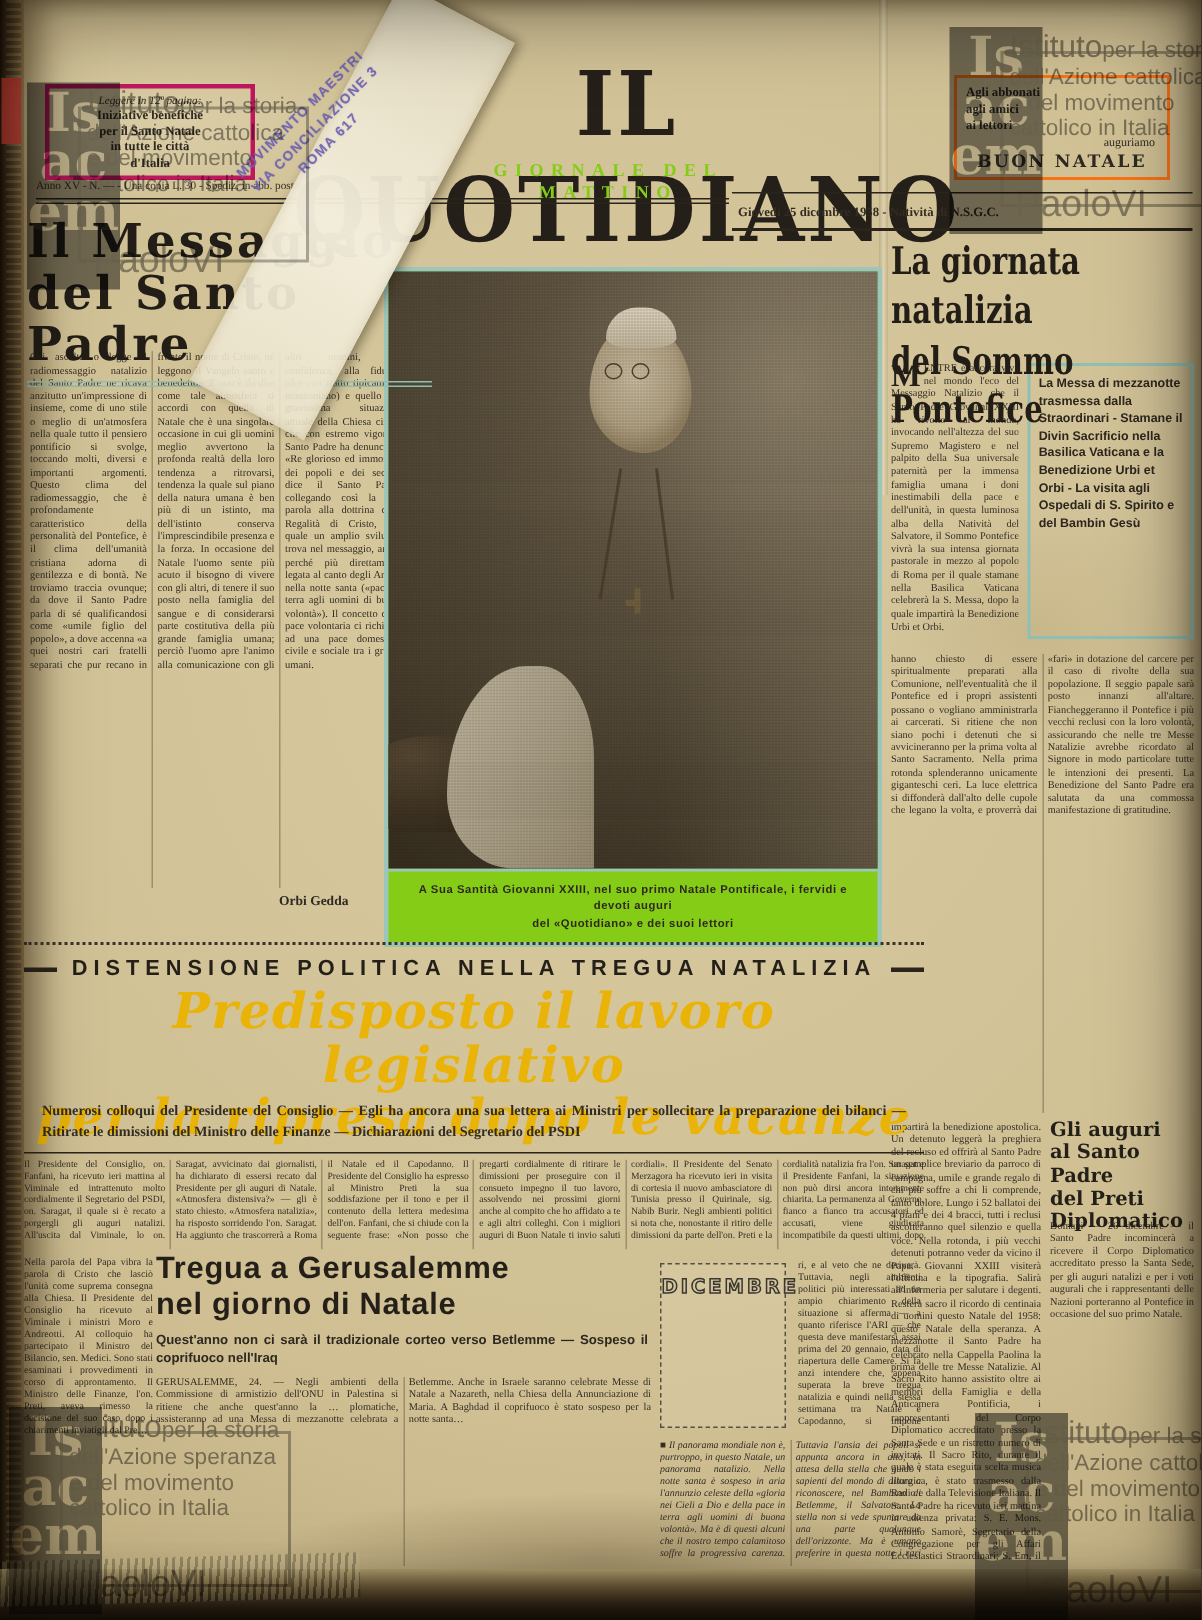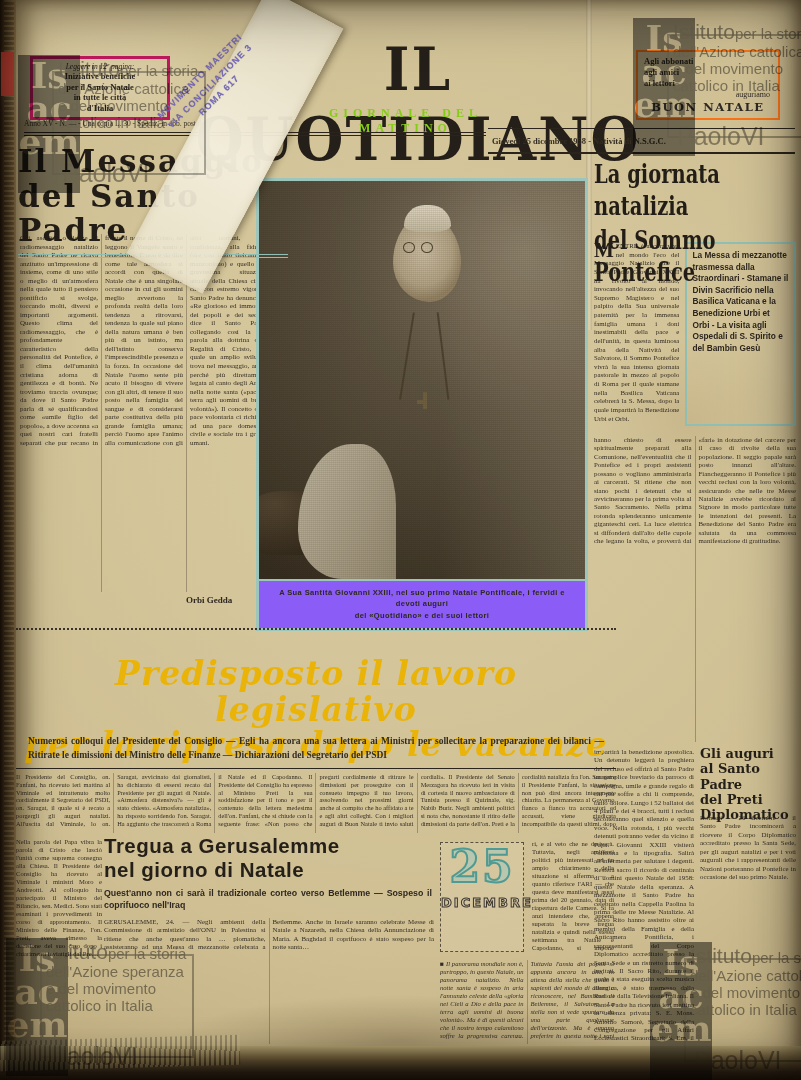--- a/index.html
+++ b/index.html
@@ -73,21 +73,21 @@
       color:#332d24;overflow:hidden;column-gap:7px;column-rule:1px solid rgba(80,68,50,.4);}
   .pre{white-space:pre-line;}
   
   .lead-headline{position:absolute;left:18px;top:144px;width:270px;z-index:5;
       font-family:"DejaVu Serif",serif;font-weight:bold;font-size:31px;line-height:1.12;
       letter-spacing:2px;color:#221d16;white-space:pre-line;border-bottom:4px double #8fbfb4;
       padding-bottom:6px;}
   .byline{position:absolute;left:186px;top:595px;width:80px;z-index:5;font-weight:bold;font-size:9px;}
   
   .photo-block{position:absolute;left:256px;top:178px;width:332px;z-index:4;border:3px solid #9cc5bb;
-      background:#8b5cf6;box-sizing:border-box;}
+      background:#84cc16;box-sizing:border-box;}
   .photo{position:relative;width:326px;height:398px;overflow:hidden;
       background:radial-gradient(130% 100% at 82% 18%,#8d8472 0%,#5a5244 40%,#28231a 100%);}
   .ph-wall{position:absolute;right:0;top:0;width:45%;height:100%;
       background:linear-gradient(90deg,rgba(0,0,0,0),rgba(160,150,128,.35));}
   .ph-body{position:absolute;left:22%;bottom:-3%;width:64%;height:60%;
       background:linear-gradient(160deg,#ddd6c4 10%,#b9b099 60%,#8f English 100%);
       border-radius:46% 54% 0 0/62% 52% 0 0;}
   .ph-sleeve{position:absolute;left:12%;bottom:0;width:30%;height:34%;
       background:linear-gradient(120deg,#c9c2af,#9a917b);border-radius:60% 40% 0 50%/70% 50% 0 40%;}
   .ph-head{position:absolute;left:41%;top:8.5%;width:21%;height:22%;
@@ -223,35 +223,39 @@
   </div>
   <div class="body-text" style="left:594px;top:436px;width:202px;height:306px;column-count:2;font-size:6.9px;">hanno chiesto di essere spiritualmente preparati alla Comunione, nell'eventualità che il Pontefice ed i propri assistenti possano o vogliano amministrarla ai carcerati. Si ritiene che non siano pochi i detenuti che si avvicineranno per la prima volta al Santo Sacramento. Nella prima rotonda splenderanno unicamente giganteschi ceri. La luce elettrica si diffonderà dall'alto delle cupole che legano la volta, e proverrà dai «fari» in dotazione del carcere per il caso di rivolte della sua popolazione. Il seggio papale sarà posto innanzi all'altare. Fiancheggeranno il Pontefice i più vecchi reclusi con la loro volontà, assicurando che nelle tre Messe Natalizie avrebbe ricordato al Signore in modo particolare tutte le intenzioni dei presenti. La Benedizione del Santo Padre era salutata da una commossa manifestazione di gratitudine.</div>
   <div class="body-text" style="left:594px;top:748px;width:100px;height:296px;column-count:1;font-size:6.9px;">impartirà la benedizione apostolica. Un detenuto leggerà la preghiera del recluso ed offrirà al Santo Padre un semplice breviario da parroco di campagna, umile e grande regalo di chi più soffre a chi li comprende, tanto dolore. Lungo i 52 ballatoi dei 4 piani e dei 4 bracci, tutti i reclusi ascolteranno quel silenzio e quella voce. Nella rotonda, i più vecchi detenuti potranno veder da vicino il Papa. Giovanni XXIII visiterà l'officina e la tipografia. Salirà all'infermeria per salutare i degenti. Resterà sacro il ricordo di centinaia di uomini questo Natale del 1958: questo Natale della speranza. A mezzanotte il Santo Padre ha celebrato nella Cappella Paolina la prima delle tre Messe Natalizie. Al Sacro Rito hanno assistito oltre ai membri della Famiglia e della Anticamera Pontificia, i rappresentanti del Corpo Diplomatico accreditato presso la Santa Sede e un ristretto numero di invitati. Il Sacro Rito, durante il quale è stata eseguita scelta musica liturgica, è stato trasmesso dalla Radio e dalla Televisione Italiana. Il Santo Padre ha ricevuto ieri mattina in udienza privata: S. E. Mons. Antonio Samorè, Segretario della Congregazione per gli Affari Ecclesiastici Straordinari; S. Em. il Cardinale Alfredo Ottaviani, Pro Segretario del S. Offizio. A mezzogiorno di ieri, inoltre, Sua Santità ha ricevuto nella Sala Clementina un…</div>
   <div class="subhead-right pre">Gli auguri
 al Santo Padre
 del Preti
 Diplomatico</div>
   <div class="body-text" style="left:700px;top:814px;width:96px;height:230px;column-count:1;font-size:6.9px;">Domani — 26 dicembre — il Santo Padre incomincerà a ricevere il Corpo Diplomatico accreditato presso la Santa Sede, per gli auguri natalizi e per i voti augurali che i rappresentanti delle Nazioni porteranno al Pontefice in occasione del suo primo Natale.</div>
 
   <div class="dotted-rule"></div>
+  <div class="kicker-row">
+    <div class="kicker-rule"></div>
+    <div class="kicker">DISTENSIONE POLITICA NELLA TREGUA NATALIZIA</div>
+    <div class="kicker-rule"></div>
+  </div>
   <div class="politics-headline pre">Predisposto il lavoro legislativo
 per la ripresa dopo le vacanze</div>
   <div class="politics-deck">Numerosi colloqui del Presidente del Consiglio — Egli ha ancora una sua lettera ai Ministri per sollecitare la preparazione dei bilanci — Ritirate le dimissioni del Ministro delle Finanze — Dichiarazioni del Segretario del PSDI</div>
   <div class="rule" style="left:16px;top:768px;width:600px;height:1px;"></div>
   <div class="body-text" style="left:16px;top:773px;width:600px;height:60px;column-count:6;font-size:6.4px;">Il Presidente del Consiglio, on. Fanfani, ha ricevuto ieri mattina al Viminale ed intrattenuto molto cordialmente il Segretario del PSDI, on. Saragat, il quale si è recato a porgergli gli auguri natalizi. All'uscita dal Viminale, lo on. Saragat, avvicinato dai giornalisti, ha dichiarato di essersi recato dal Presidente per gli auguri di Natale. «Atmosfera distensiva?» — gli è stato chiesto. «Atmosfera natalizia», ha risposto sorridendo l'on. Saragat. Ha aggiunto che trascorrerà a Roma il Natale ed il Capodanno. Il Presidente del Consiglio ha espresso al Ministro Preti la sua soddisfazione per il tono e per il contenuto della lettera medesima dell'on. Fanfani, che si chiude con la seguente frase: «Non posso che pregarti cordialmente di ritirare le dimissioni per proseguire con il consueto impegno il tuo lavoro, assolvendo nei prossimi giorni anche al compito che ho affidato a te e agli altri colleghi. Con i migliori auguri di Buon Natale ti invio saluti cordiali». Il Presidente del Senato Merzagora ha ricevuto ieri in visita di cortesia il nuovo ambasciatore di Tunisia presso il Quirinale, sig. Nabib Burir. Negli ambienti politici si nota che, nonostante il ritiro delle dimissioni da parte dell'on. Preti e la cordialità natalizia fra l'on. Saragat e il Presidente Fanfani, la situazione non può dirsi ancora interamente chiarita. La permanenza al Governo, fianco a fianco tra accusatori ed accusati, viene giudicata incompatibile da questi ultimi, dopo le conclusioni della Commissione di Inchiesta. Inoltre una soluzione siffatta sarebbe respinta dal Parlamento alla riapertura delle due Camere dopo le ferie di fine anno. I Ministri, come nelle precedenti edizioni, il Presidente del Consiglio e Ministro degli Esteri ha inviato il…</div>
   <div class="body-text" style="left:16px;top:838px;width:86px;height:206px;column-count:1;font-size:6.6px;">Nella parola del Papa vibra la parola di Cristo che lasciò l'unità come suprema consegna alla Chiesa. Il Presidente del Consiglio ha ricevuto al Viminale i ministri Moro e Andreotti. Al colloquio ha partecipato il Ministro del Bilancio, sen. Medici. Sono stati esaminati i provvedimenti in corso di approntamento. Il Ministro delle Finanze, l'on. Preti, aveva rimesso la decisione del suo caso dopo i chiarimenti inviatigli dal Pre…</div>
   <div class="body-text" style="left:532px;top:840px;width:82px;height:114px;column-count:1;font-size:6.6px;">ri, e al veto che ne deriverà. Tuttavia, negli ambienti politici più interessati ad un ampio chiarimento della situazione si afferma — a quanto riferisce l'ARI — che questa deve manifestarsi assai prima del 20 gennaio, data di riapertura delle Camere. Si fa anzi intendere che, appena superata la breve tregua natalizia e quindi nella stessa settimana tra Natale e Capodanno, si impone l'esigenza di un esame generale della situazione politica. Il Presidente del Consiglio, on. Fanfani, ha invitato con sua lettera tutti i Ministri…</div>
 
   <div class="jeru-headline pre">Tregua a Gerusalemme
 nel giorno di Natale</div>
   <div class="jeru-deck">Quest'anno non ci sarà il tradizionale corteo verso Betlemme — Sospeso il coprifuoco nell'Iraq</div>
   <div class="body-text" style="left:104px;top:918px;width:330px;height:126px;column-count:2;font-size:6.9px;">GERUSALEMME, 24. — Negli ambienti della Commissione di armistizio dell'ONU in Palestina si ritiene che anche quest'anno la … plomatiche, assisteranno ad una Messa di mezzanotte celebrata a Betlemme. Anche in Israele saranno celebrate Messe di Natale a Nazareth, nella Chiesa della Annunciazione di Maria. A Baghdad il coprifuoco è stato sospeso per la notte santa…</div>
 
   <div class="cal-box">
-    <div class="cal-day">25</div>
     <div class="cal-month">DICEMBRE</div>
   </div>
   <div class="body-text editorial" style="left:440px;top:960px;width:174px;height:84px;column-count:2;font-size:6.6px;">■ Il panorama mondiale non è, purtroppo, in questo Natale, un panorama natalizio. Nella notte santa è sospeso in aria l'annunzio celeste della «gloria nei Cieli a Dio e della pace in terra agli uomini di buona volontà». Ma è di questi alcuni che il nostro tempo calamitoso soffre la progressiva carenza. Tuttavia l'ansia dei popoli si appunta ancora in alto, in attesa della stella che guidò i sapienti del mondo di allora a riconoscere, nel Bambino di Betlemme, il Salvatore. La stella non si vede spuntare da una parte qualunque dell'orizzonte. Ma è umano preferire in questa notte i rari bagliori intermittenti, che si accendono qua e là nelle tenebre, ai lampi ancora troppo frequenti e sinistri. ■ Inseguiamo, dunque, i rari bagliori che mantengono viva la speranza durante la tregua attesa, nella notte che ricorda l'alba. Nella Palestina, tuttora aspramente contesa da nazioni in armi, la tregua tradi…</div>
 
   <div class="tape"></div>
   <div class="stamp pre">MOVIMENTO MAESTRI
 VIA CONCILIAZIONE 3
 ROMA 617</div>
 
   <div class="wm" style="left:18px;top:55px;">

